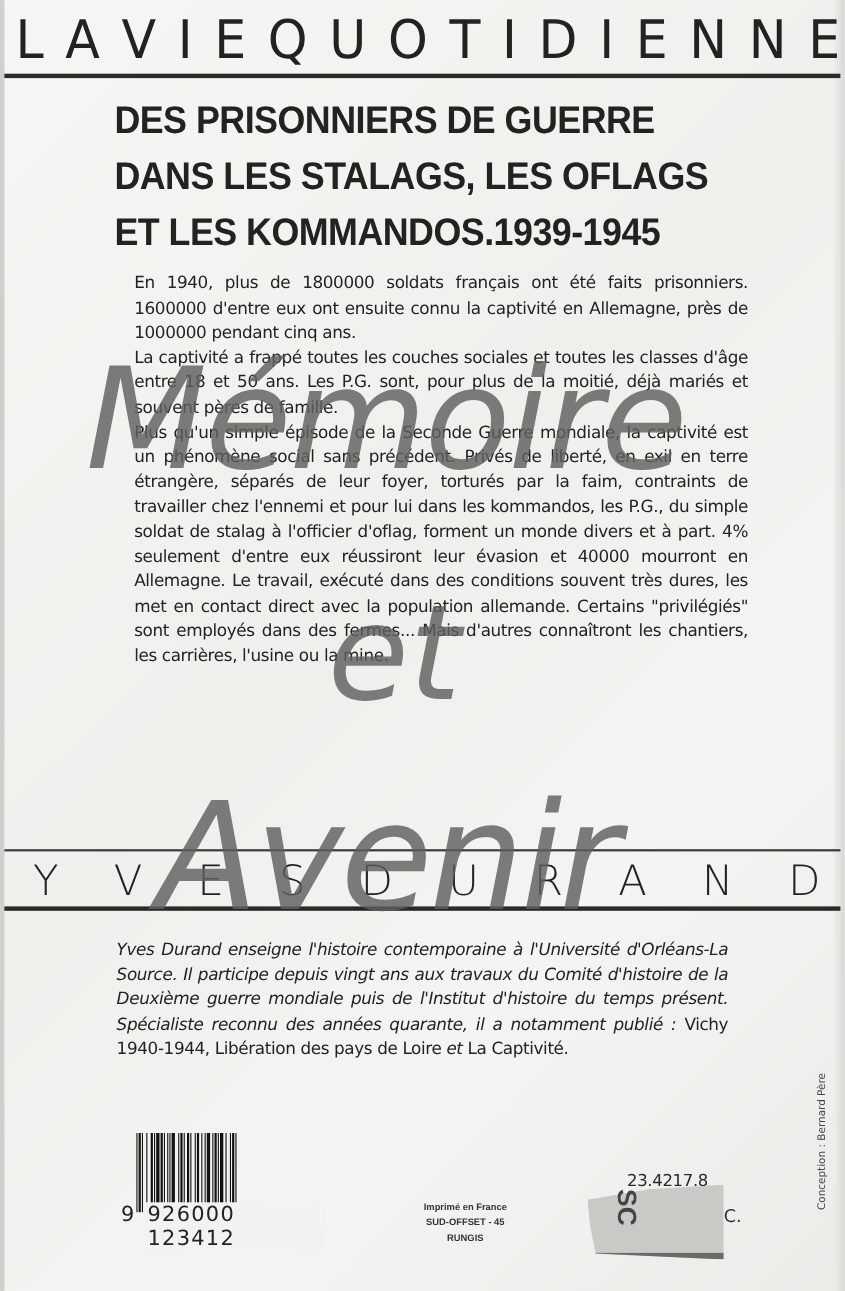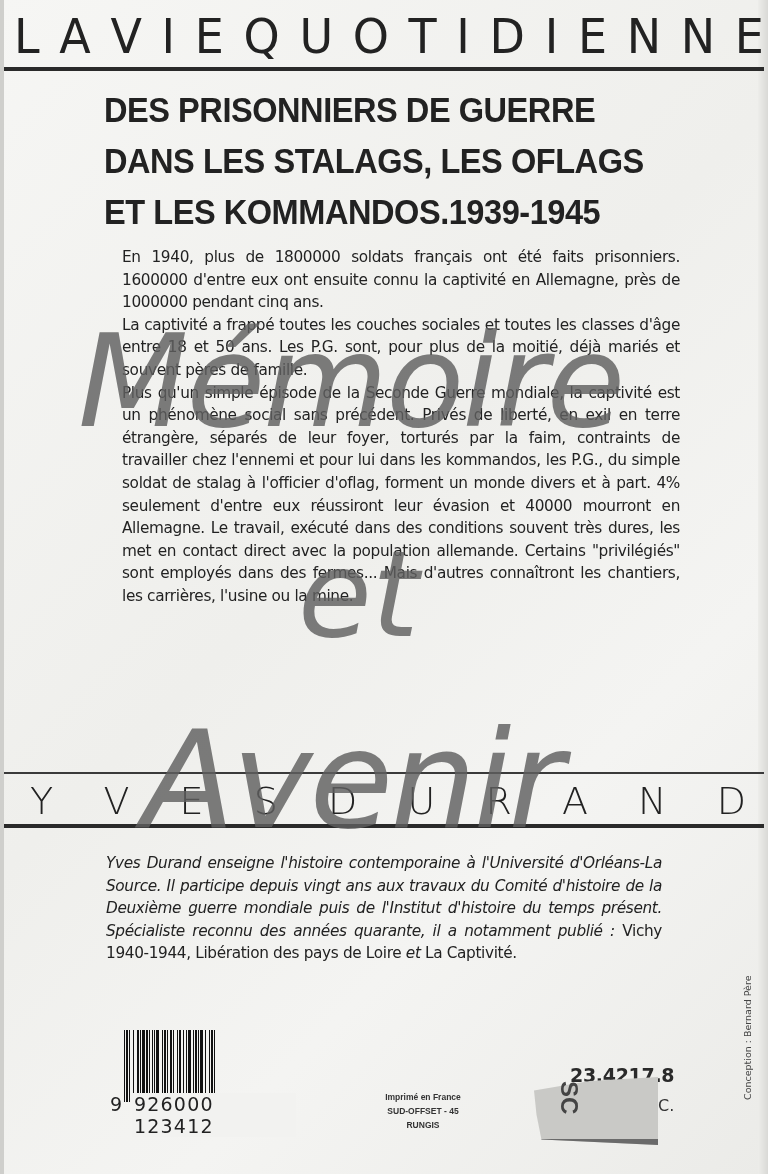--- a/index.html
+++ b/index.html
@@ -71,21 +71,21 @@
     .barcode-digit-lead { position:absolute; left:0; top:63px; font-family:"DejaVu Sans", sans-serif; font-size:19px; color:#222; }
     .barcode-digits { position:absolute; left:22px; top:63px; font-family:"DejaVu Sans", sans-serif; font-size:19px; letter-spacing:1.2px; color:#222; background:#f2f2f0; padding:0 2px; }
 
     .printer {
       position:absolute; left:370px; top:1090px; width:106px; text-align:center;
       font-family:"Liberation Sans", sans-serif; font-weight:bold; font-size:8.5px; line-height:14px; color:#333;
     }
 
     .code-ref {
       position:absolute; left:570px; top:1064px;
-      font-family:"DejaVu Sans", sans-serif; font-size:19px; color:#2a2a2a; letter-spacing:-0.3px;font-weight:bold;
+      font-family:"DejaVu Sans", sans-serif; font-size:15px; color:#2a2a2a; letter-spacing:-0.3px;
     }
     .code-tail { position:absolute; left:658px; top:1096px; font-family:"DejaVu Sans", sans-serif; font-size:16px; color:#333; }
     .sticker {
       position:absolute; left:534px; top:1077px; width:124px; height:62px;
       background:#c9c9c6; clip-path:polygon(0% 20%, 45% 6%, 100% 0%, 100% 100%, 6% 92%, 2% 55%);
       border-bottom:6px solid #6a6a6a;
     }
     .sticker-text {
       position:absolute; left:583px; top:1081px; font-family:"Liberation Sans", sans-serif;
       font-weight:bold; font-size:24px; color:#444; transform:rotate(90deg); transform-origin:left top;

